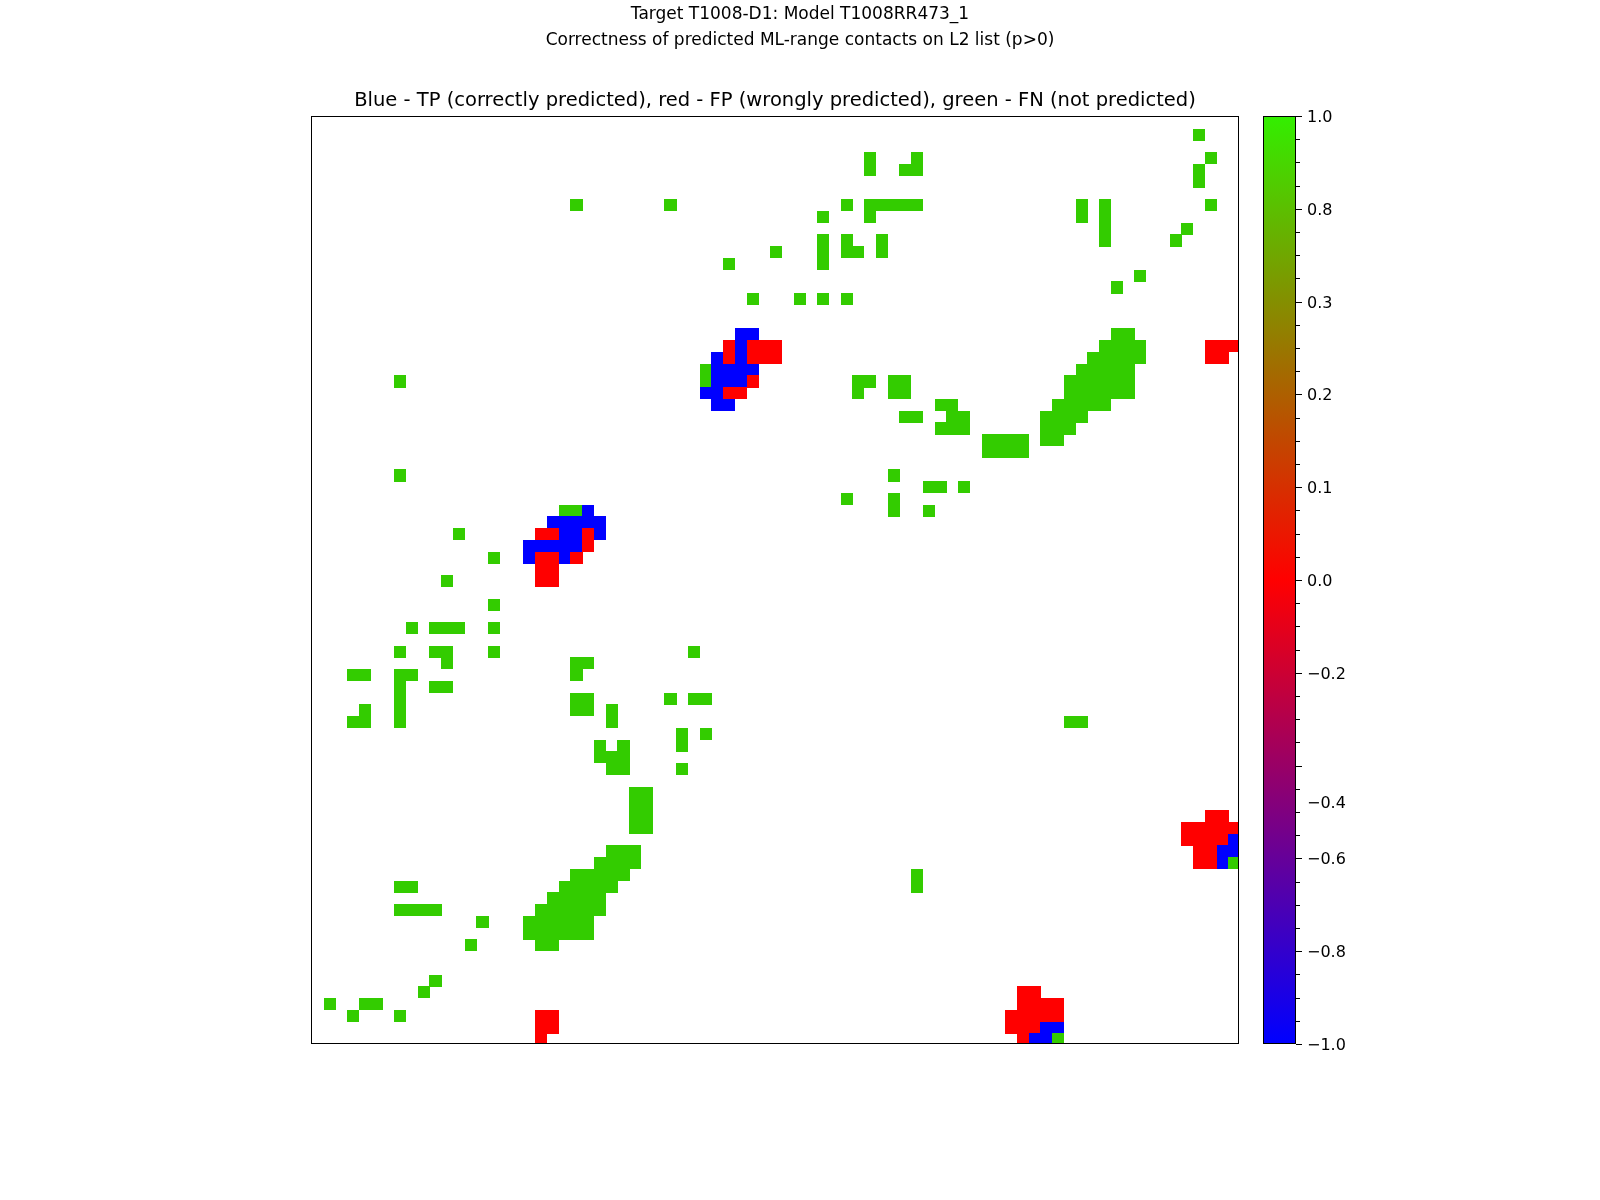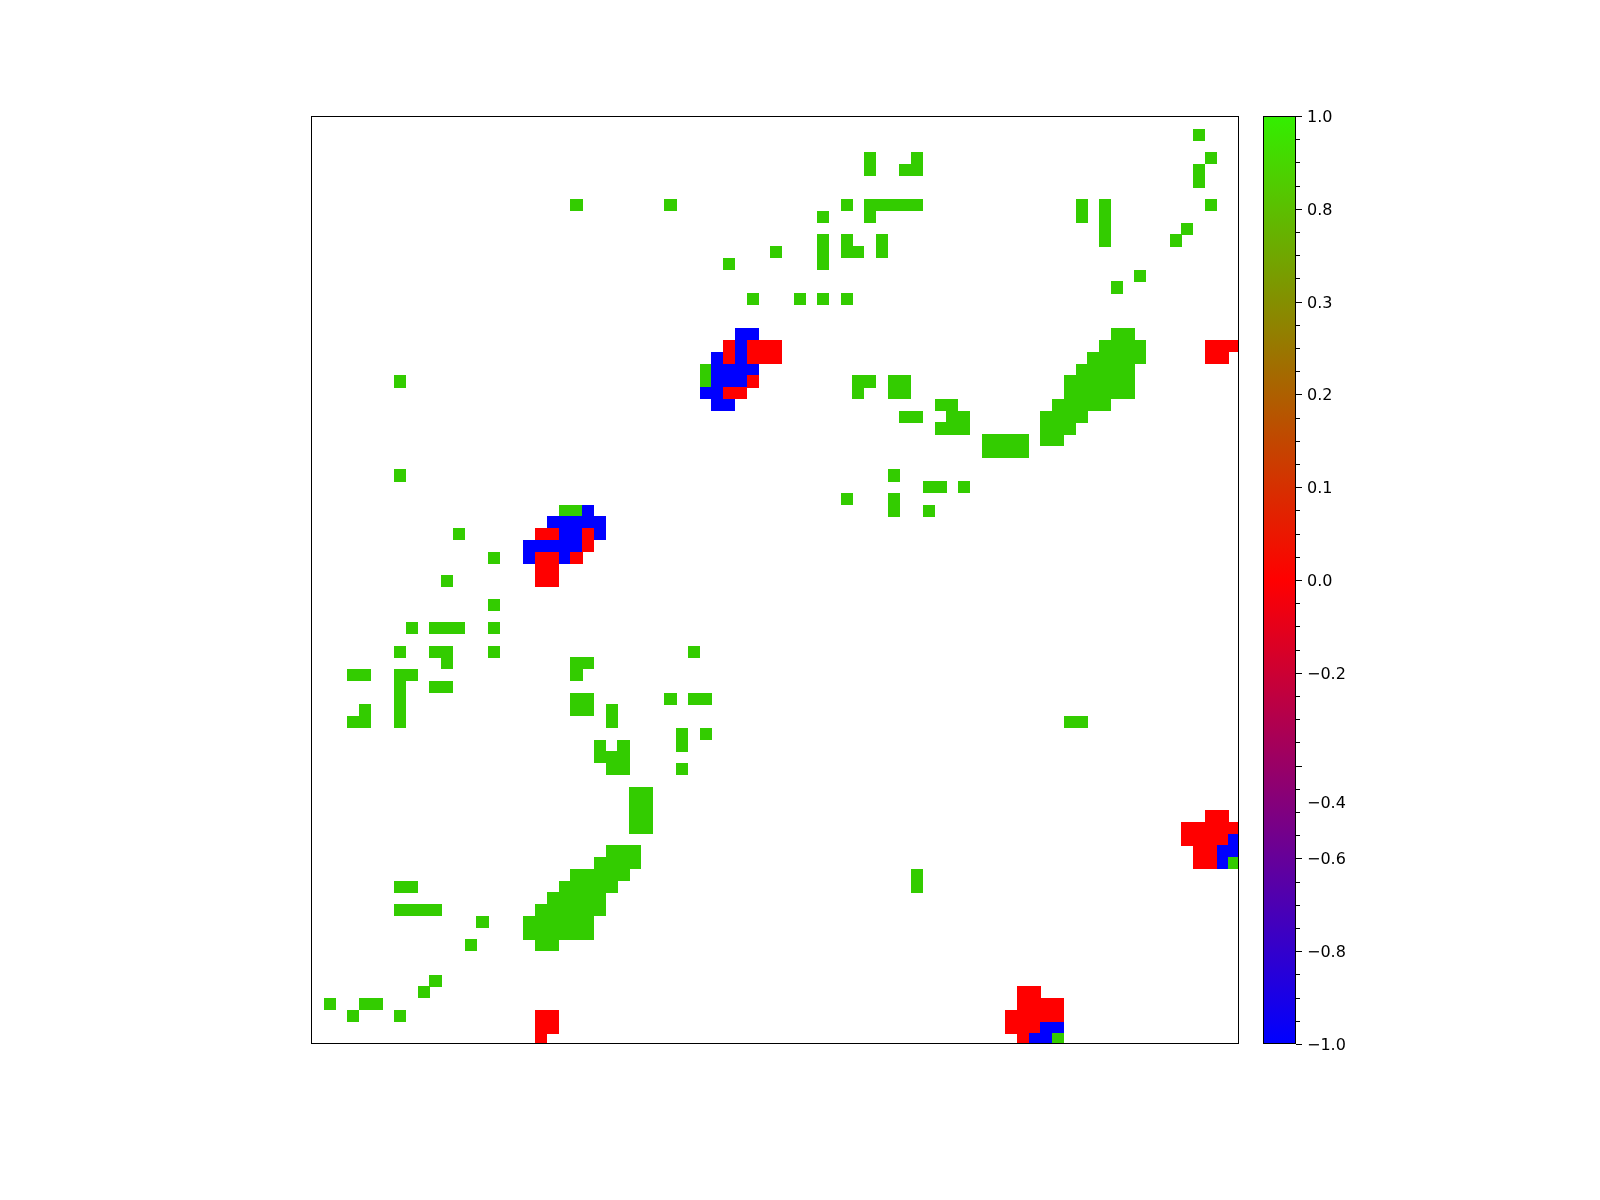--- a/index.html
+++ b/index.html
@@ -119,22 +119,25 @@
     font-size: 16px;
     white-space: nowrap;
   }
 </style>
 </head>
 <body>
 
 <div id="figure">
 
   <div id="suptitle-block">
+    <div class="suptitle" style="position:static;">Target T1008-D1: Model T1008RR473_1</div>
+    <div class="suptitle" style="position:static;">Correctness of predicted ML-range contacts on L2 list (p&gt;0)</div>
   </div>
 
+  <div class="axtitle">Blue - TP (correctly predicted), red - FP (wrongly predicted), green - FN (not predicted)</div>
 
   <div id="plot-frame">
     <div id="cells-layer">
         <div class="cell" style="left: 552.101px; top: 35.2405px; width: 12.1468px; height: 12.1468px; background: rgb(51, 204, 0);"></div>
         <div class="cell" style="left: 35.2405px; top: 552.101px; width: 12.1468px; height: 12.1468px; background: rgb(51, 204, 0);"></div>
         <div class="cell" style="left: 599.089px; top: 35.2405px; width: 12.1468px; height: 12.1468px; background: rgb(51, 204, 0);"></div>
         <div class="cell" style="left: 35.2405px; top: 599.089px; width: 12.1468px; height: 12.1468px; background: rgb(51, 204, 0);"></div>
         <div class="cell" style="left: 599.089px; top: 46.9873px; width: 12.1468px; height: 12.1468px; background: rgb(51, 204, 0);"></div>
         <div class="cell" style="left: 46.9873px; top: 599.089px; width: 12.1468px; height: 12.1468px; background: rgb(51, 204, 0);"></div>
         <div class="cell" style="left: 892.759px; top: 35.2405px; width: 12.1468px; height: 12.1468px; background: rgb(51, 204, 0);"></div>

